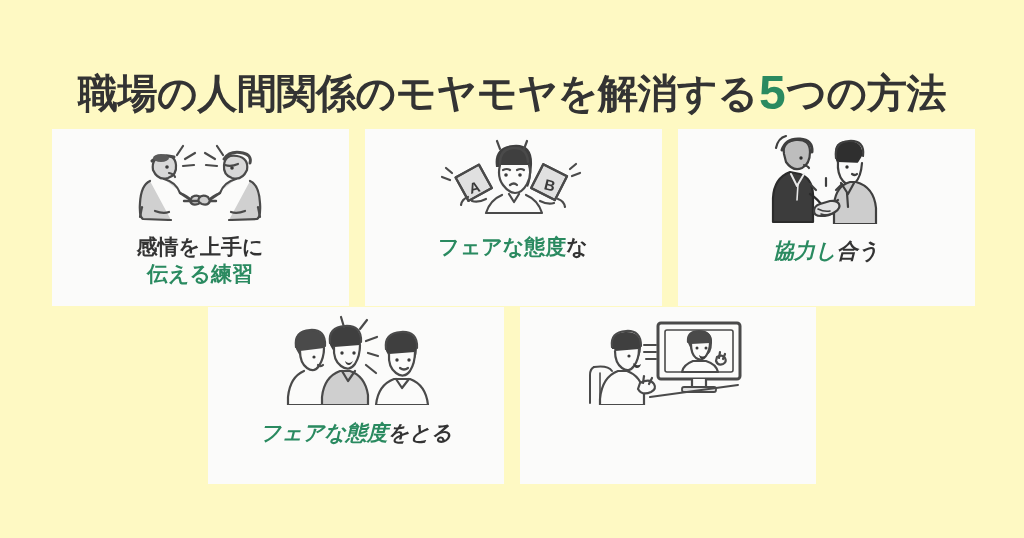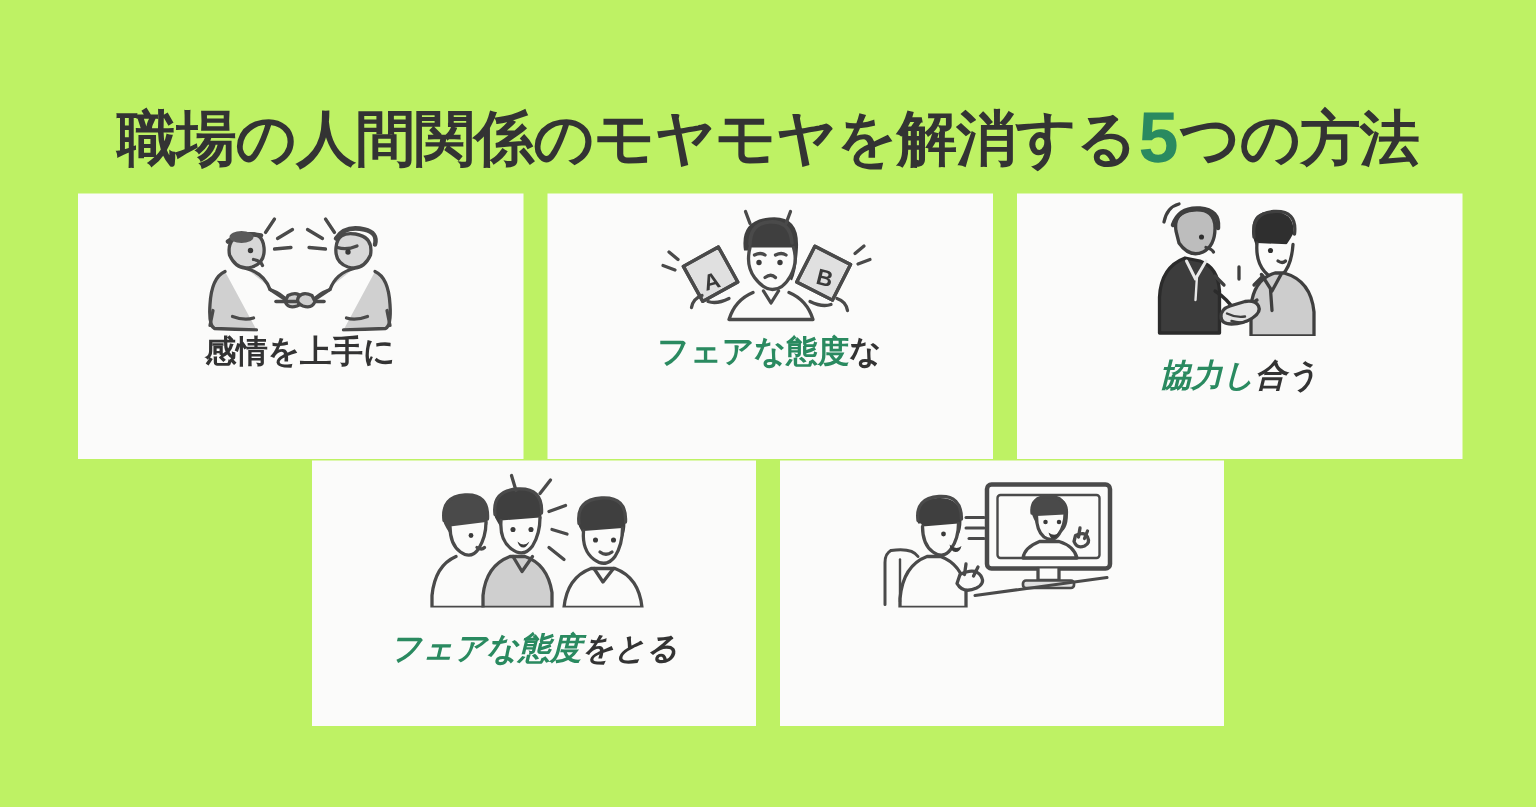--- a/index.html
+++ b/index.html
@@ -11,21 +11,21 @@
     height: 538px;
     overflow: hidden;
     background: #f4f3ee;
     font-family: "Liberation Sans", "DejaVu Sans", sans-serif;
   }
 
   #infographic {
     position: relative;
     width: 1024px;
     height: 538px;
-    background: #bef264;
+    background: #fef9c3;
     box-sizing: border-box;
   }
 
   
   .title-wrap {
     position: absolute;
     top: 38px;
     left: 0;
     width: 1024px;
     text-align: center;
@@ -80,21 +80,21 @@
   }
   .illus svg { display: block; }
 
   .card-label {
     text-align: center;
     font-size: 21px;
     font-weight: 700;
     line-height: 1.3;
     color: #333333;
     letter-spacing: 0px;
-    margin-top: 0;
+    margin-top: 12px;
     white-space: pre-line;
   }
   .card-label .g { color: #2a8a60; }
 
   .card-3 .card-label,
   .card-4 .card-label { margin-top: 16px; font-style: italic; }
   .card-4 .illus { height: 96px; }
   .card-5 .illus { height: 96px; }
 </style>
 </head>
@@ -137,21 +137,21 @@
           <path d="M116 42 q-12 3-16 14 l-12 8" fill="#d0d0d0"></path>
           <path d="M100 56 q-8 3-12 8" fill="none"></path>
           <path d="M88 60 q-6-3-9 1 q-2 4 3 6 q6 2 8-3z" fill="#cfcfcf"></path>
           <path d="M138 70 l2 10"></path>
             <path d="M125 74 q-8 3-14 1"></path>
           <path d="M103 18 l-6-9"></path>
             <path d="M95 22 l-10-6"></path>
             <path d="M97 29 l-11-1"></path>
         </svg>
       </div>
-      <div class="card-label"><span>感情を上手に</span><br></div>
+      <div class="card-label"><span>感情を上手に</span><br><span class="g">伝える練習</span></div>
     </div>
 
     <div class="card card-2">
       <div class="illus">
         <svg width="150" height="84" viewBox="0 0 150 84" fill="none" stroke="#4a4a4a" stroke-width="2.2" stroke-linecap="round" stroke-linejoin="round">
 
           <path d="M58 30 q-3-20 17-22 q20-2 19 20 q-1 16-4 22 l-6-4 q3-9 1-16 q-12 5-23 0z" fill="#3f3f3f" stroke="none"></path>
           <path d="M62 26 q0-14 13-15 q14-1 15 14" stroke-width="2.4"></path>
           <path d="M62 28 q-3 12 3 20 q6 8 12 8 q7 0 12-9 q5-9 2-19" fill="#fbfbfa"></path>
           <circle cx="68" cy="38" r="1.8" fill="#3a3a3a" stroke="none"></circle>

